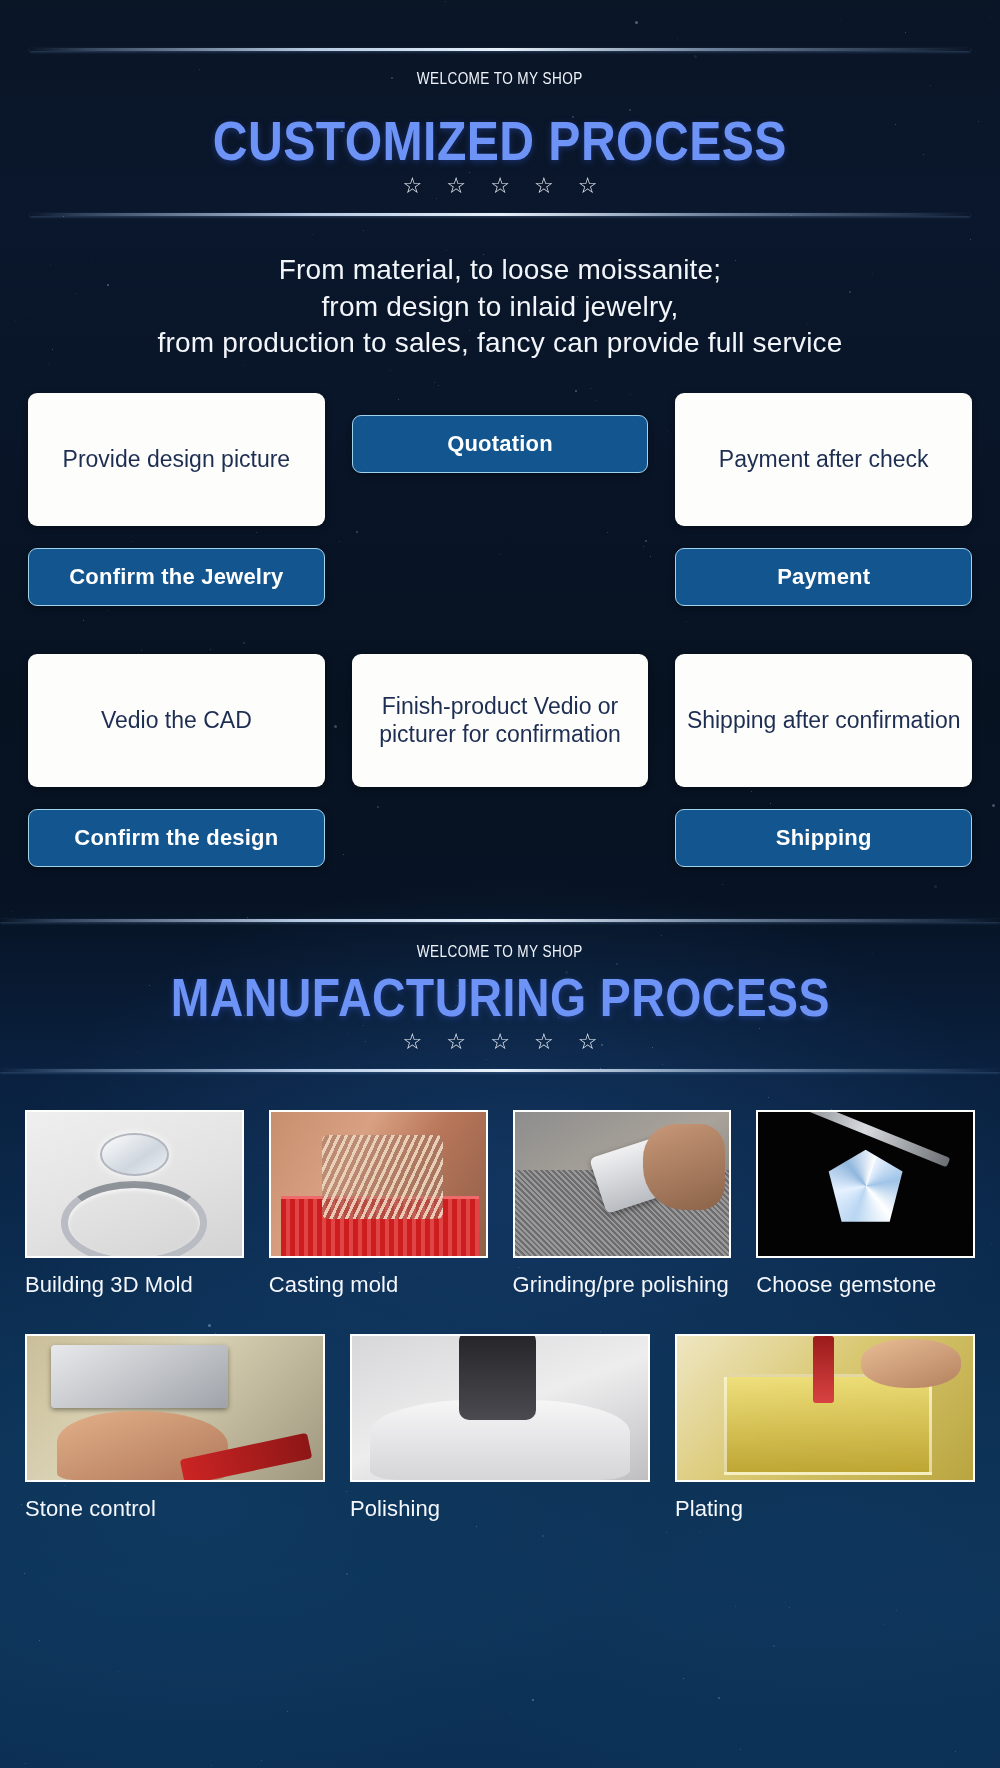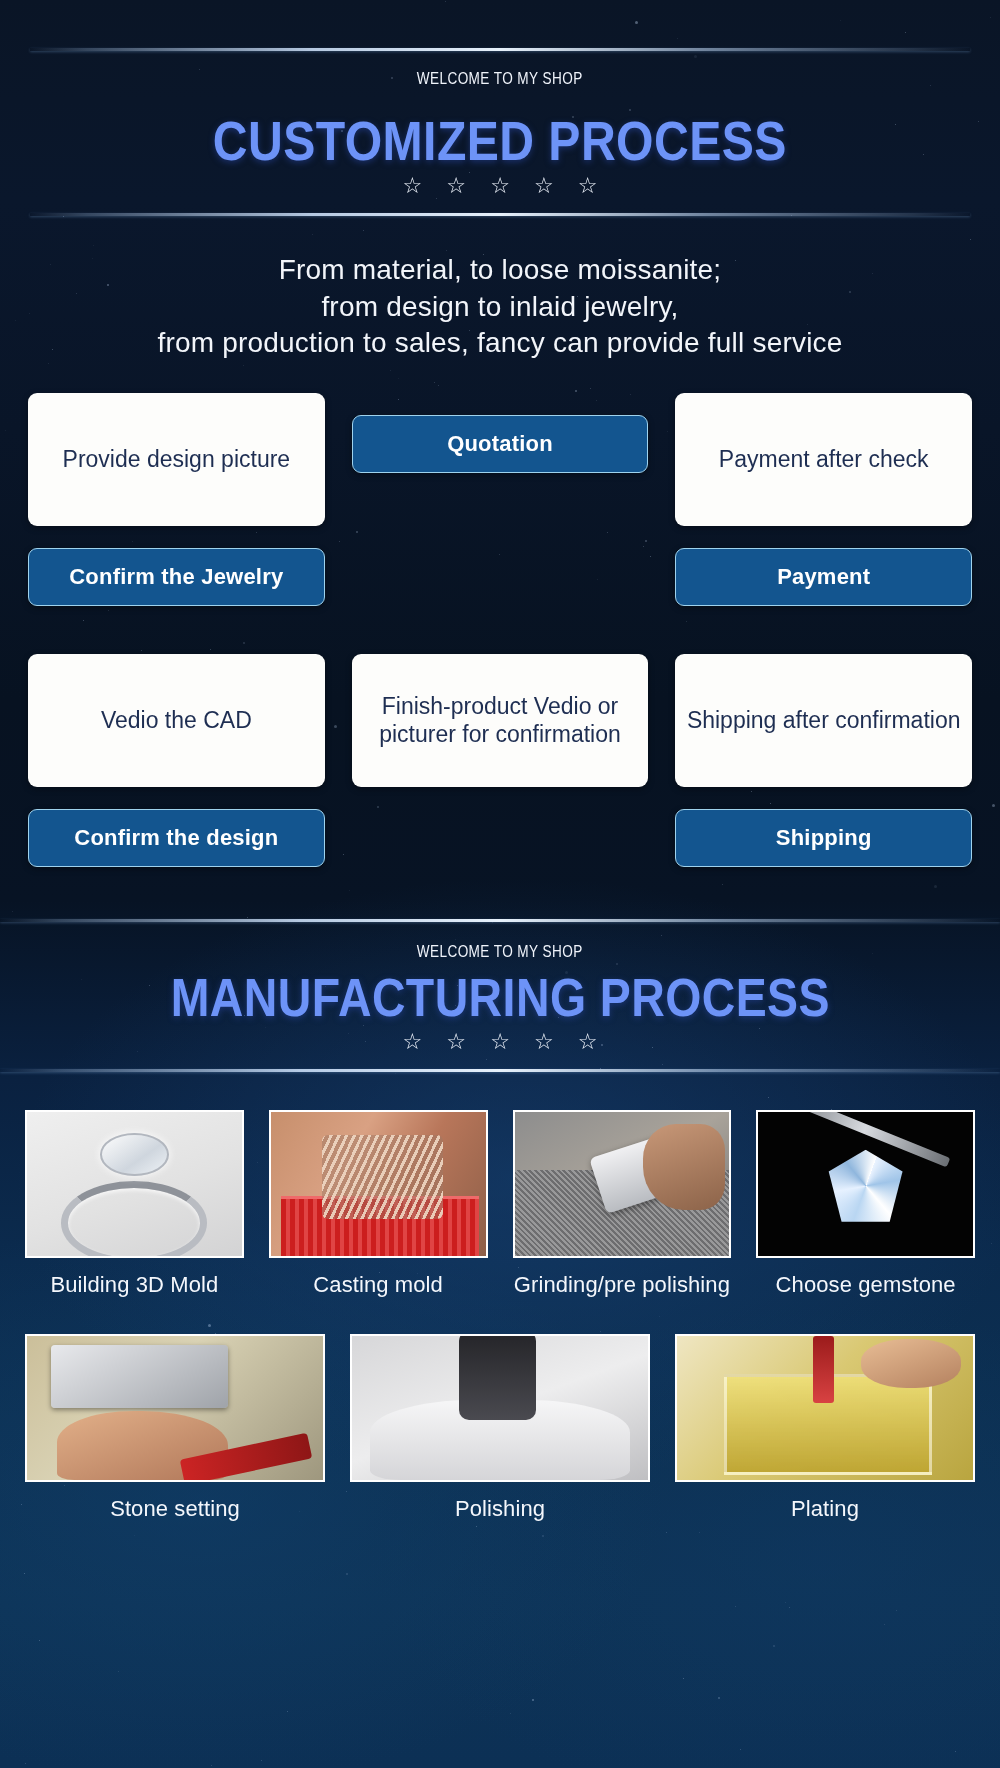--- a/index.html
+++ b/index.html
@@ -104,21 +104,21 @@
 
   
   .mfg-wrap { width:950px; margin:0 auto; }
   .mfg-row { display:flex; gap:25px; }
   .mfg-cell { flex:1 1 0; min-width:0; }
   .photo {
     height:148px; border:2px solid #ffffff; overflow:hidden;
     position:relative; background:#111;
   }
   .cap {
-    text-align:center; color:#f4f7fc; font-size:22px;
+    color:#f4f7fc; font-size:22px;
     margin-top:14px; letter-spacing:.1px;
     font-family:"Liberation Sans Narrow","Liberation Sans",sans-serif;
   }
 
   
   .ph-inner { position:absolute; inset:0; }
 
   .ph-ring { background:linear-gradient(160deg,#efefef 0%,#e2e2e2 55%,#d3d3d4 100%); }
   .ph-ring .band {
     position:absolute; left:16%; top:48%; width:68%; height:58%;
@@ -589,21 +589,21 @@
 
     <div class="mfg-row" style="margin-top:36px;">
       <div class="mfg-cell">
         <div class="photo">
           <div class="ph-inner ph-set">
               <div class="plate"></div>
               <div class="hand2"></div>
               <div class="plier"></div>
             </div>
         </div>
-        <div class="cap">Stone setting</div>
+        <div class="cap">Stone control</div>
       </div>
       <div class="mfg-cell">
         <div class="photo">
           <div class="ph-inner ph-pol">
               <div class="glove"></div>
               <div class="wheel"></div>
             </div>
         </div>
         <div class="cap">Polishing</div>
       </div>

